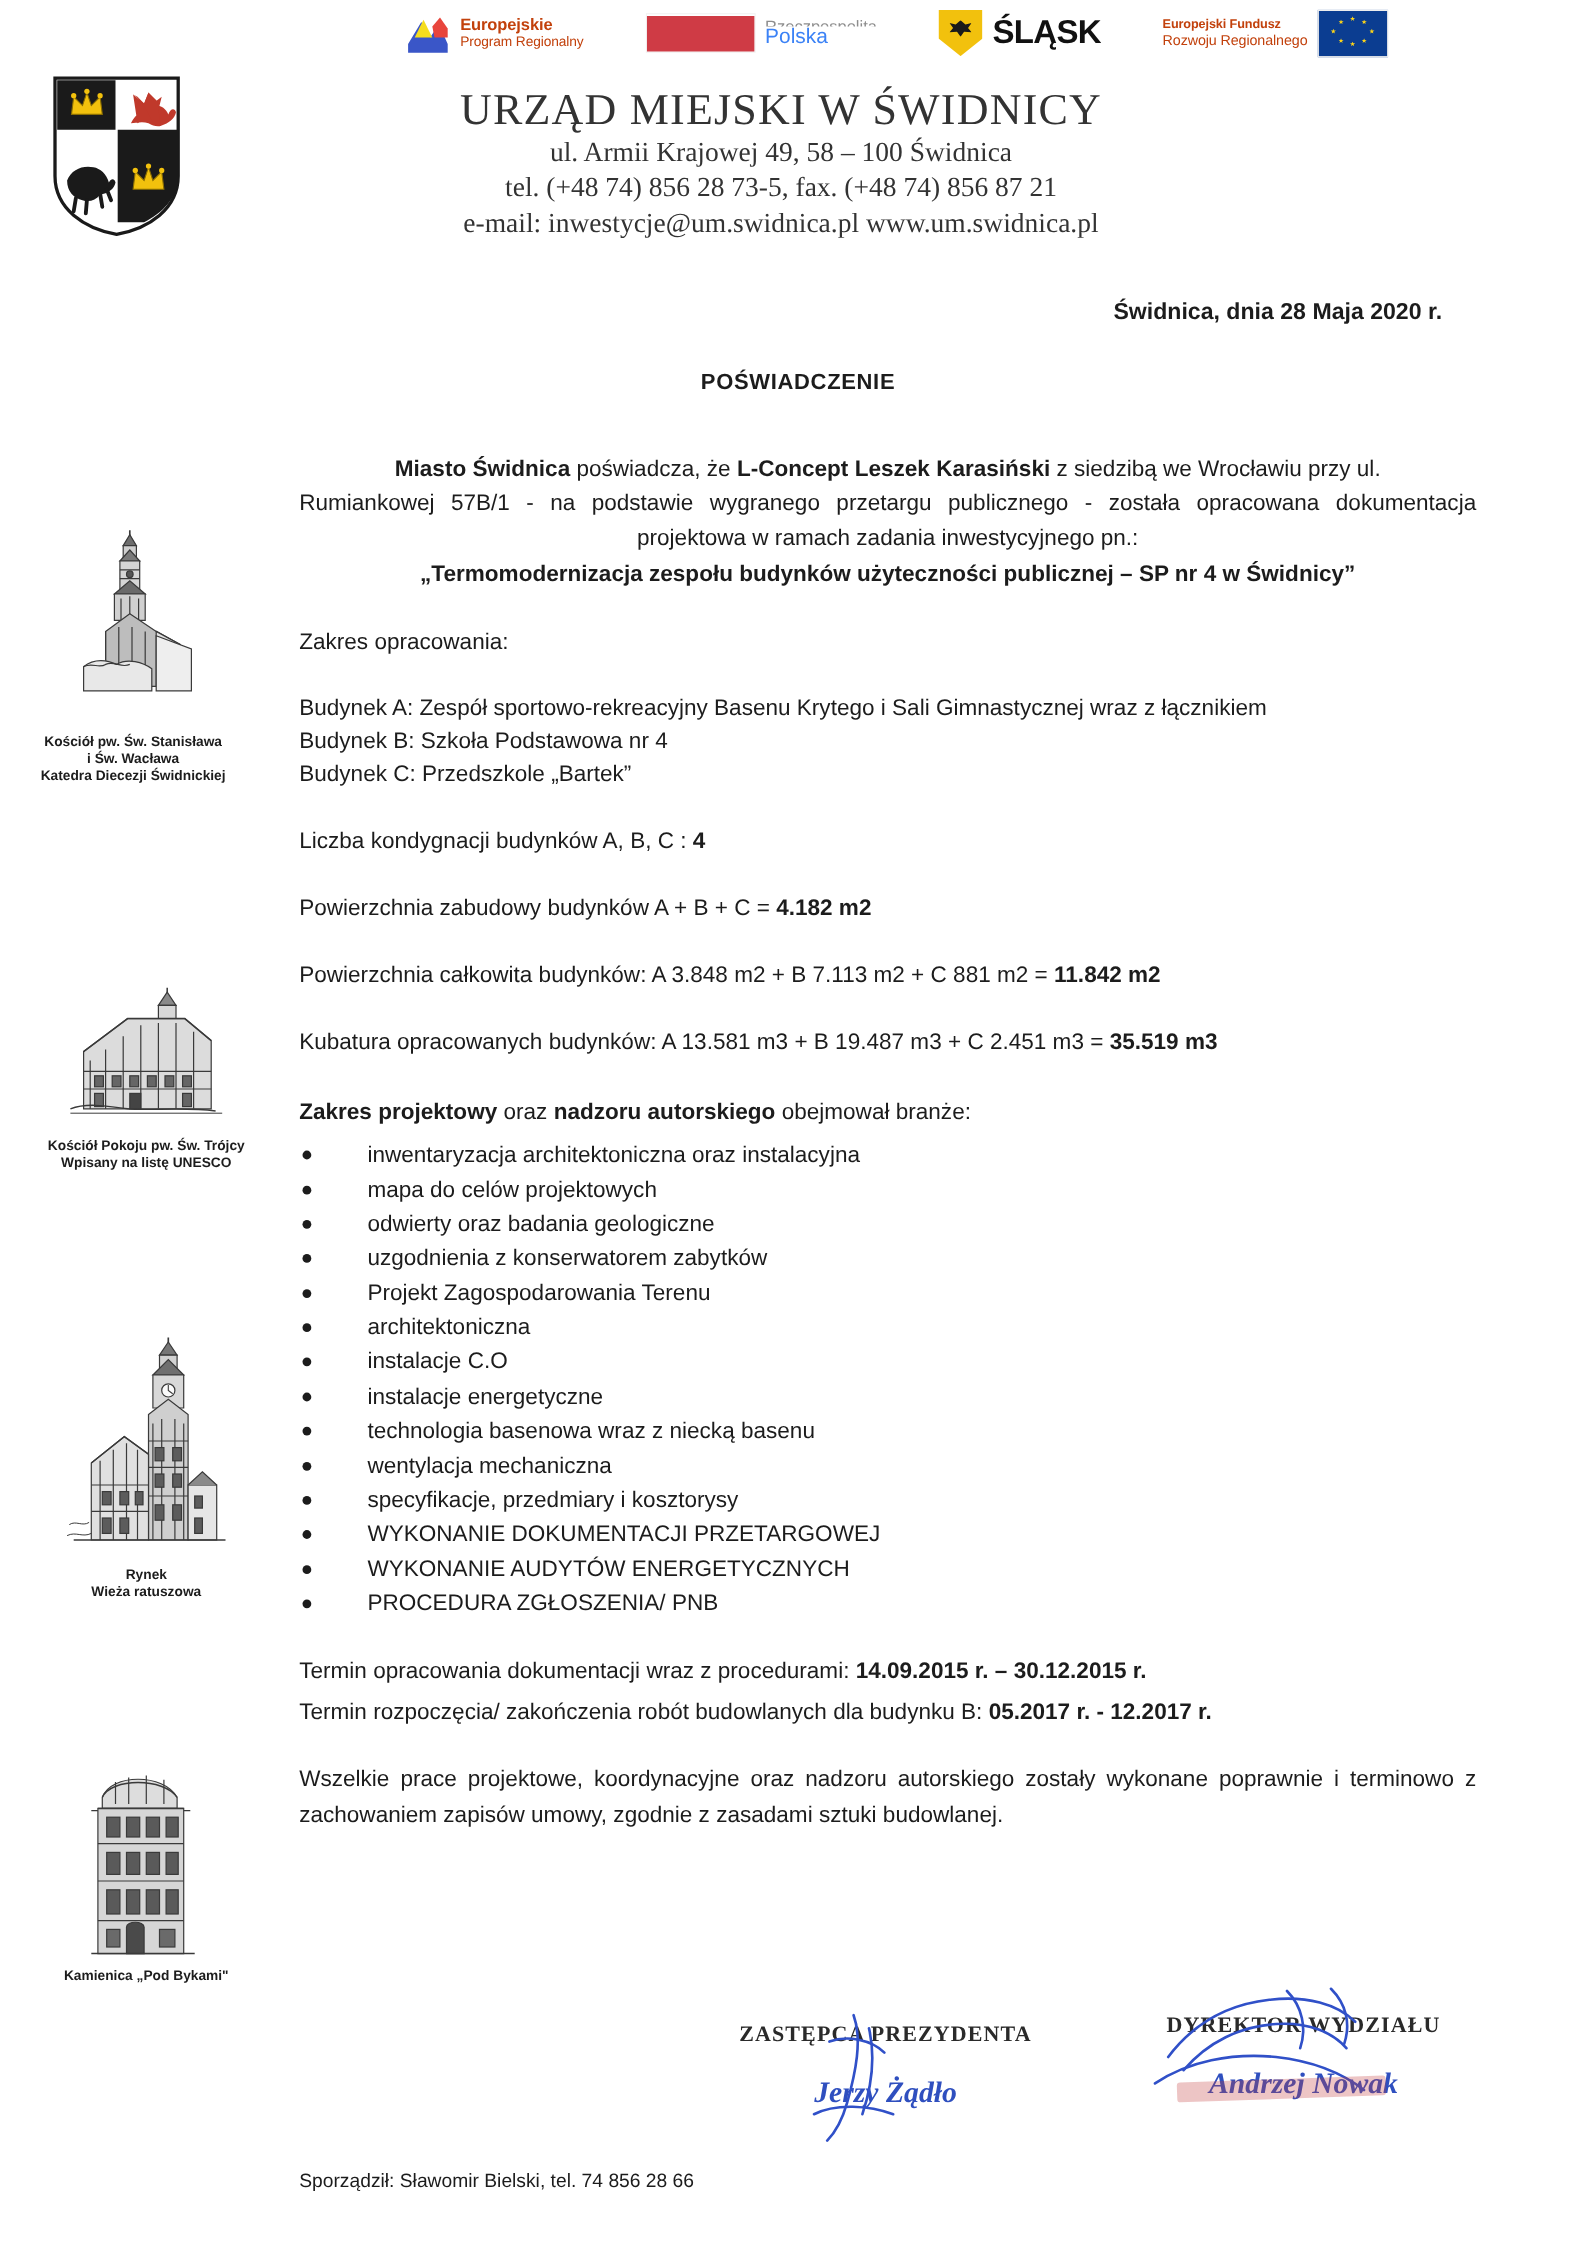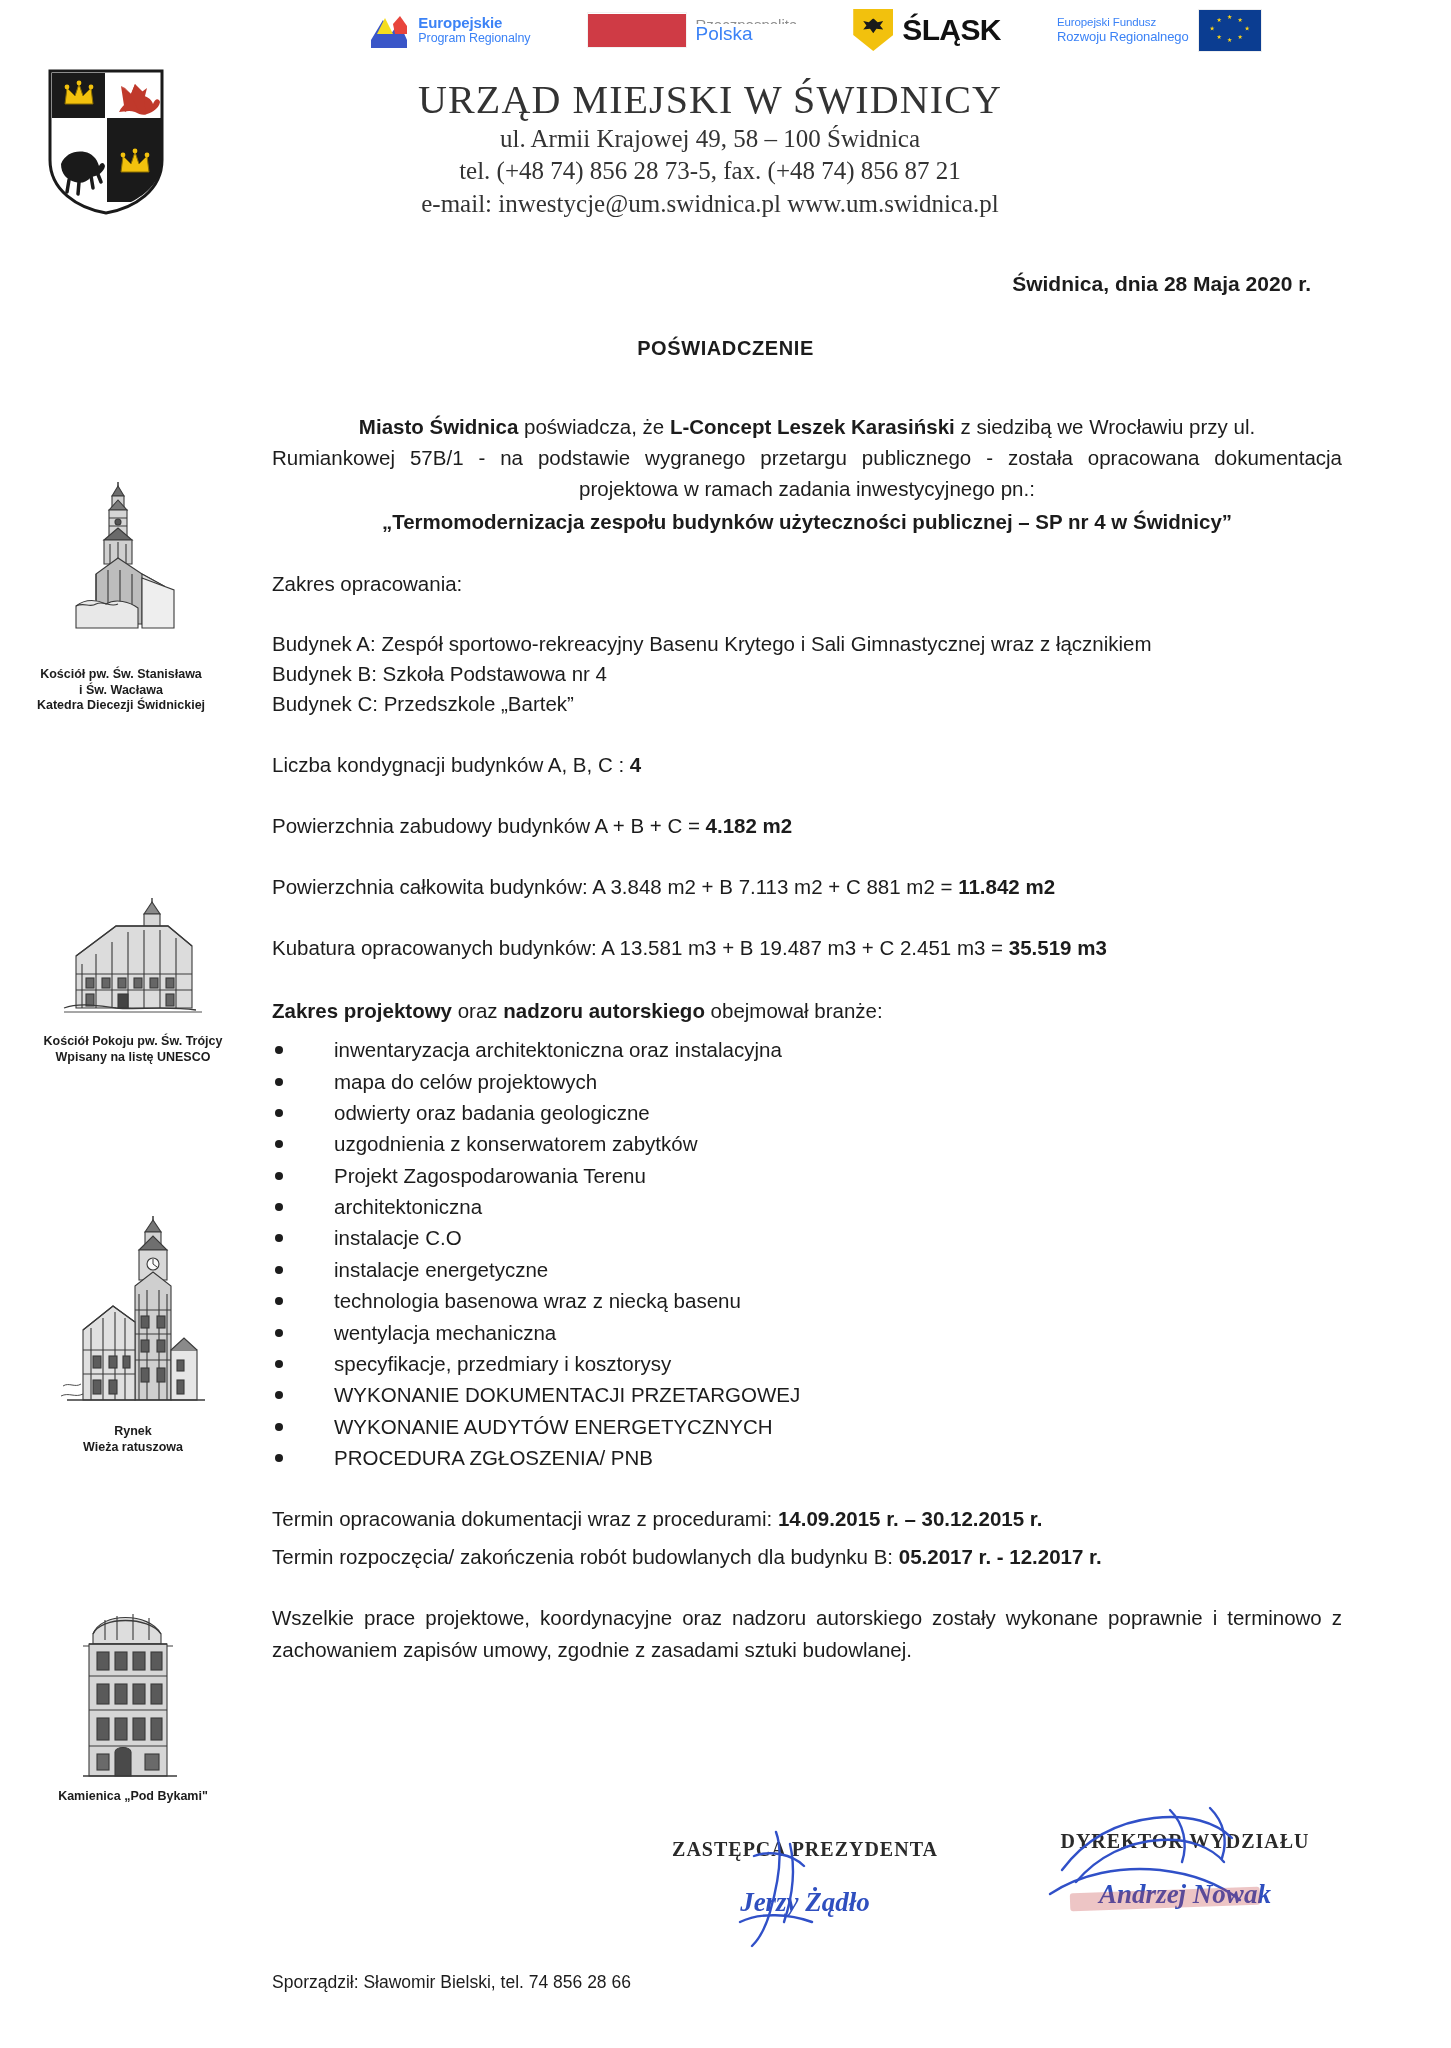--- a/index.html
+++ b/index.html
@@ -36,25 +36,25 @@
     display: flex;
     align-items: center;
     gap: 9px;
     height: 52px;
     overflow: hidden;
   }
   .logo-text {
     line-height: 1.18;
     font-size: 13.5px;
     letter-spacing: -0.1px;
-    color: #3b82f6;
+    color: #c2410c;
   }
   .logo-text .l1 { font-weight: bold; font-size: 15px; display:block; }
   .logo-text .l2 { font-weight: normal; font-size: 12.5px; display:block; }
-  .logo-text.small .l1 { font-weight: normal; font-size: 11.5px; }
+  .logo-text.small .l1 { font-weight: bold; font-size: 11.5px; }
   .logo-text.small .l2 { font-weight: normal; font-size: 13px; }
 
   .fe-mark { width: 40px; height: 40px; position: relative; }
 
   .pl-flag {
     width: 100px; height: 36px;
     background: linear-gradient(to bottom, #ffffff 0%, #ffffff 4%, #cf3b45 4%, #cf3b45 100%);
     border: 1px solid #f2f2f2;
     box-sizing: border-box;
   }

